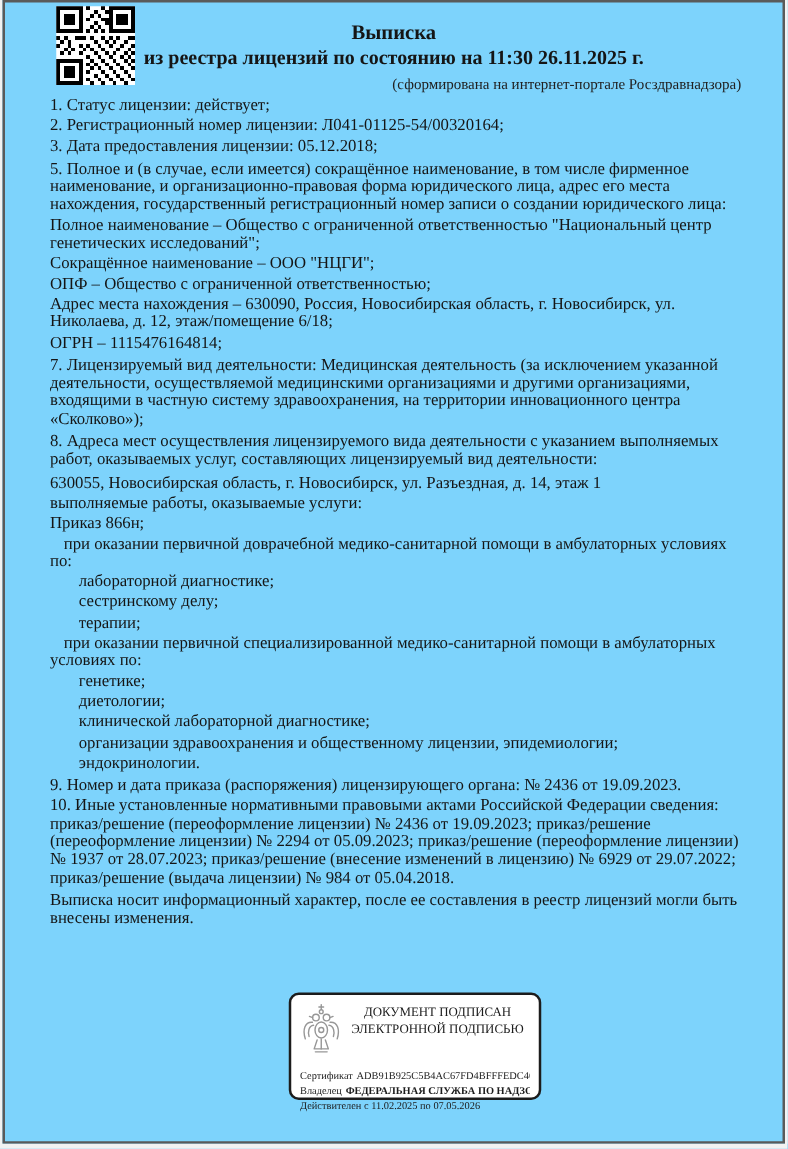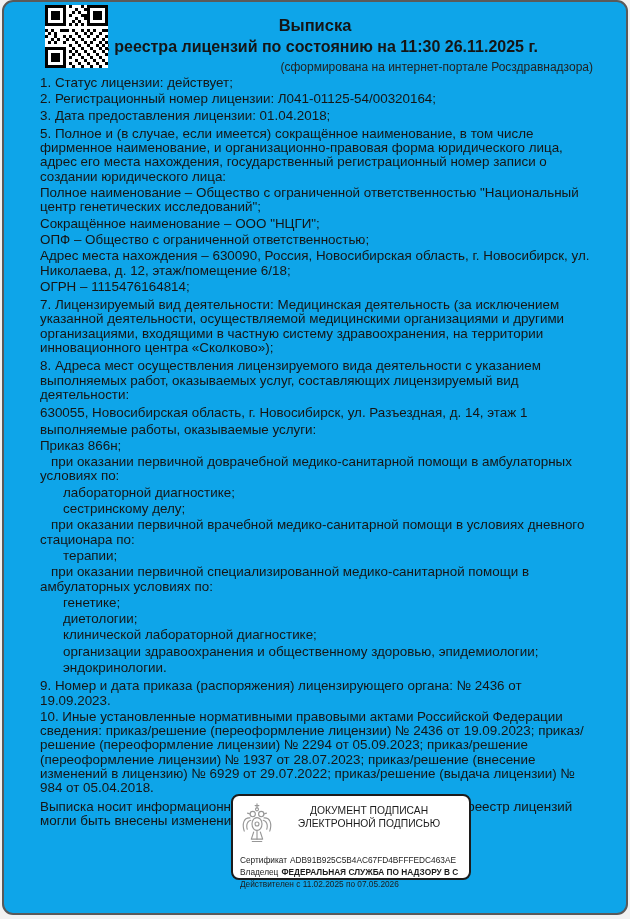--- a/index.html
+++ b/index.html
@@ -1,39 +1,39 @@
 <!DOCTYPE html>
 <html><head>
 <meta charset="utf-8">
 <style>
   html,body{margin:0;padding:0;background:#f2f2f2;}
   .page{
     position:relative;
     width:626px;height:915px;
     margin:0 auto;
-    background:#0ea5e9;
+    background:#7dd3fc;
     border:2px solid #5a5a5a;
-    border-radius:11px;
+    border-radius:0;
     box-sizing:border-box;
-    font-family:Liberation Sans, sans-serif;
+    font-family:Liberation Serif, serif;
     color:#151515;
     overflow:hidden;
   }
   .qr{position:absolute;left:41px;top:3px;width:63px;height:63px;}
   .doc-header{padding-top:13px;text-align:center;}
   .title1{font-size:16.5px;font-weight:bold;line-height:21px;}
   .title2{font-size:16px;font-weight:bold;line-height:21px;}
   .formed{text-align:right;margin:3px 33px 0 0;font-size:12px;color:#222;}
   .content{margin:2px 35px 0 36px;font-size:13.4px;line-height:14.3px;}
   .para{margin:2px 0 0 0;}
   .gap{margin-top:4px;}
   .i1{text-indent:11px;}
   .i2{padding-left:23px;}
   .stamp{
-    position:absolute;left:227px;top:792px;width:240px;height:86px;
+    position:absolute;left:227px;top:792px;width:202px;height:86px;
     border:2px solid #1c1c1c;border-radius:8px;box-sizing:border-box;
     background:#fff;padding:5px 7px 3px 7px;
   }
   .stamp-top{display:flex;align-items:flex-start;}
   .emblem{flex:0 0 36px;margin-top:1px;}
   .stamp-title{flex:1;text-align:center;font-size:10.3px;line-height:12.5px;padding-top:4px;color:#1c1c1c;}
   .stamp-info{margin-top:4px;font-size:8.3px;line-height:12px;white-space:nowrap;overflow:hidden;color:#1c1c1c;}
   .srow{white-space:nowrap;overflow:hidden;}
   .lbl{margin-right:3px;}
   .bold{font-weight:bold;}
@@ -67,42 +67,41 @@
 
   <div class="doc-header">
     <div class="title1">Выписка</div>
     <div class="title2">из реестра лицензий по состоянию на 11:30 26.11.2025 г.</div>
     <div class="formed">(сформирована на интернет-портале Росздравнадзора)</div>
   </div>
 
   <div class="content">
     <p class="para">1. Статус лицензии: действует;</p>
     <p class="para">2. Регистрационный номер лицензии: Л041-01125-54/00320164;</p>
-    <p class="para">3. Дата предоставления лицензии: 01.04.2018;</p>
+    <p class="para">3. Дата предоставления лицензии: 05.12.2018;</p>
     <p class="para gap">5. Полное и (в случае, если имеется) сокращённое наименование, в том числе фирменное наименование, и организационно-правовая форма юридического лица, адрес его места нахождения, государственный регистрационный номер записи о создании юридического лица:</p>
     <p class="para">Полное наименование – Общество с ограниченной ответственностью "Национальный центр генетических исследований";</p>
     <p class="para">Сокращённое наименование – ООО "НЦГИ";</p>
     <p class="para">ОПФ – Общество с ограниченной ответственностью;</p>
     <p class="para">Адрес места нахождения – 630090, Россия, Новосибирская область, г. Новосибирск, ул. Николаева, д. 12, этаж/помещение 6/18;</p>
     <p class="para">ОГРН – 1115476164814;</p>
     <p class="para gap">7. Лицензируемый вид деятельности: Медицинская деятельность (за исключением указанной деятельности, осуществляемой медицинскими организациями и другими организациями, входящими в частную систему здравоохранения, на территории инновационного центра «Сколково»);</p>
     <p class="para gap">8. Адреса мест осуществления лицензируемого вида деятельности с указанием выполняемых работ, оказываемых услуг, составляющих лицензируемый вид деятельности:</p>
     <p class="para gap">630055, Новосибирская область, г. Новосибирск, ул. Разъездная, д. 14, этаж 1</p>
     <p class="para">выполняемые работы, оказываемые услуги:</p>
     <p class="para">Приказ 866н;</p>
     <p class="para i1">при оказании первичной доврачебной медико-санитарной помощи в амбулаторных условиях по:</p>
     <p class="para i2">лабораторной диагностике;</p>
     <p class="para i2">сестринскому делу;</p>
-    <p class="para i1">при оказании первичной врачебной медико-санитарной помощи в условиях дневного стационара по:</p>
     <p class="para i2">терапии;</p>
     <p class="para i1">при оказании первичной специализированной медико-санитарной помощи в амбулаторных условиях по:</p>
     <p class="para i2">генетике;</p>
     <p class="para i2">диетологии;</p>
     <p class="para i2">клинической лабораторной диагностике;</p>
-    <p class="para i2">организации здравоохранения и общественному здоровью, эпидемиологии;</p>
+    <p class="para i2">организации здравоохранения и общественному лицензии, эпидемиологии;</p>
     <p class="para i2">эндокринологии.</p>
     <p class="para gap">9. Номер и дата приказа (распоряжения) лицензирующего органа: № 2436 от 19.09.2023.</p>
     <p class="para">10. Иные установленные нормативными правовыми актами Российской Федерации сведения: приказ/решение (переоформление лицензии) № 2436 от 19.09.2023; приказ/решение (переоформление лицензии) № 2294 от 05.09.2023; приказ/решение (переоформление лицензии) № 1937 от 28.07.2023; приказ/решение (внесение изменений в лицензию) № 6929 от 29.07.2022; приказ/решение (выдача лицензии) № 984 от 05.04.2018.</p>
     <p class="para gap">Выписка носит информационный характер, после ее составления в реестр лицензий могли быть внесены изменения.</p>
   </div>
 
   <div class="stamp">
     <div class="stamp-top">
       <div class="emblem">
         <svg viewBox="0 0 36 46" width="34" height="44">

